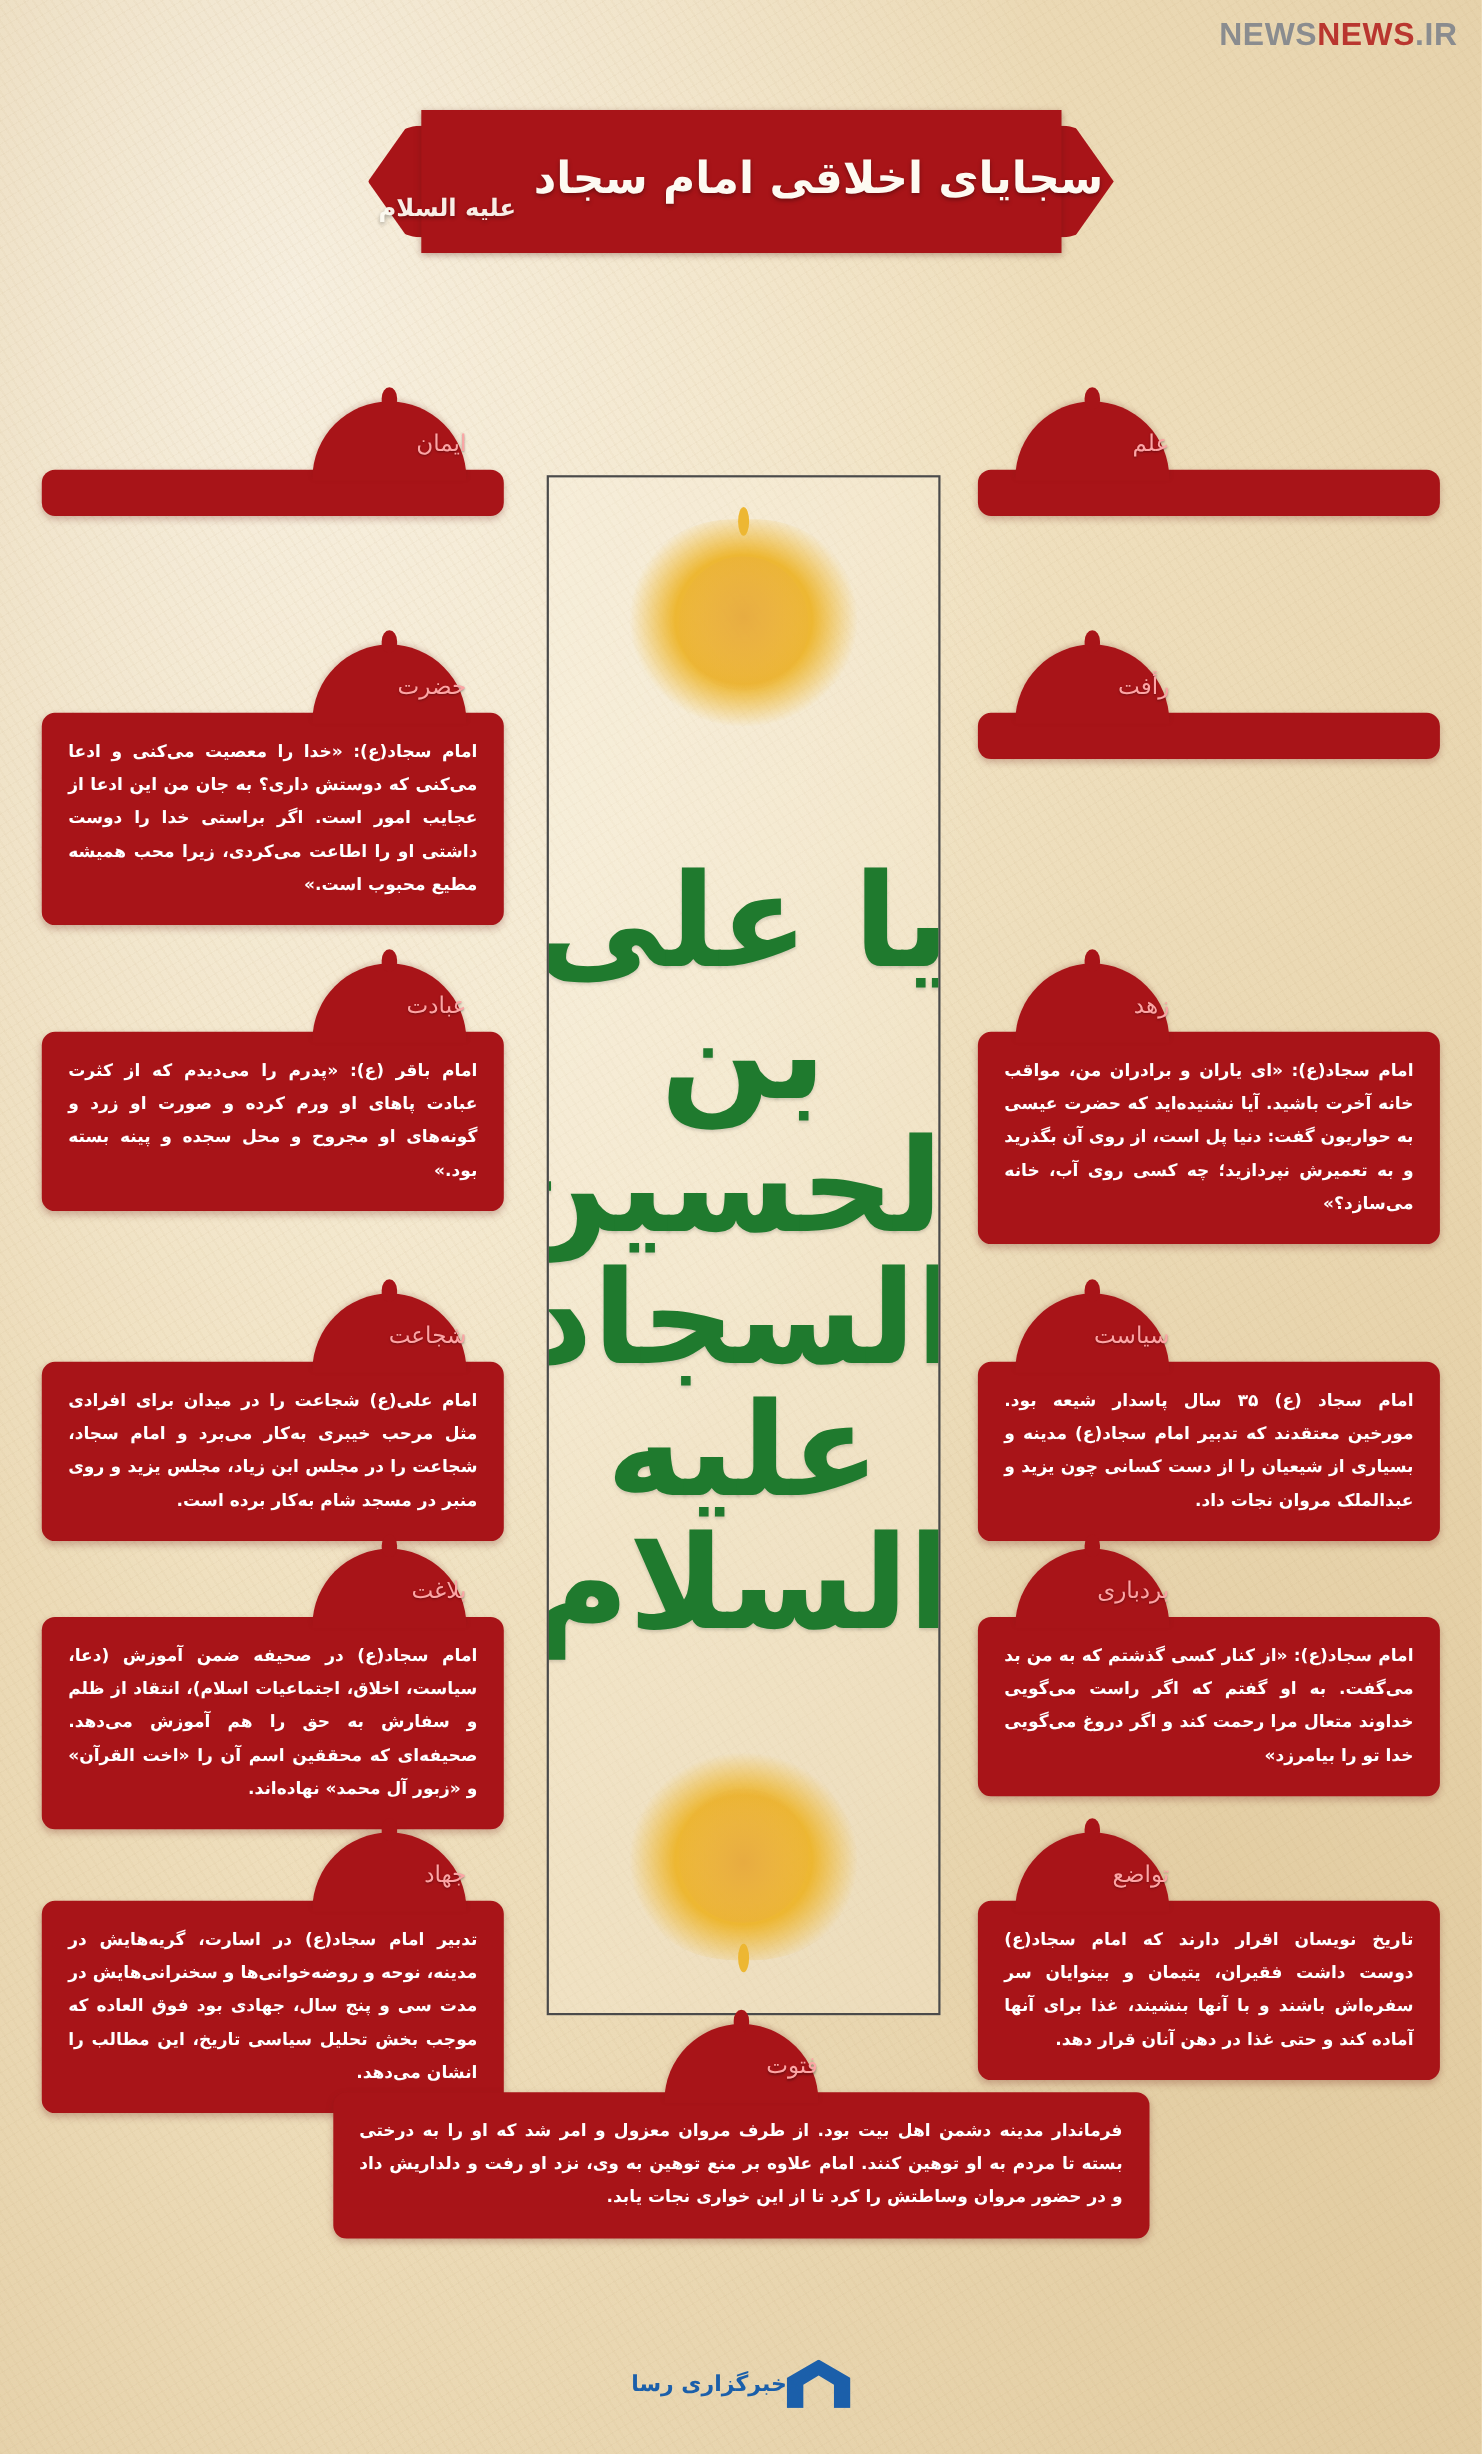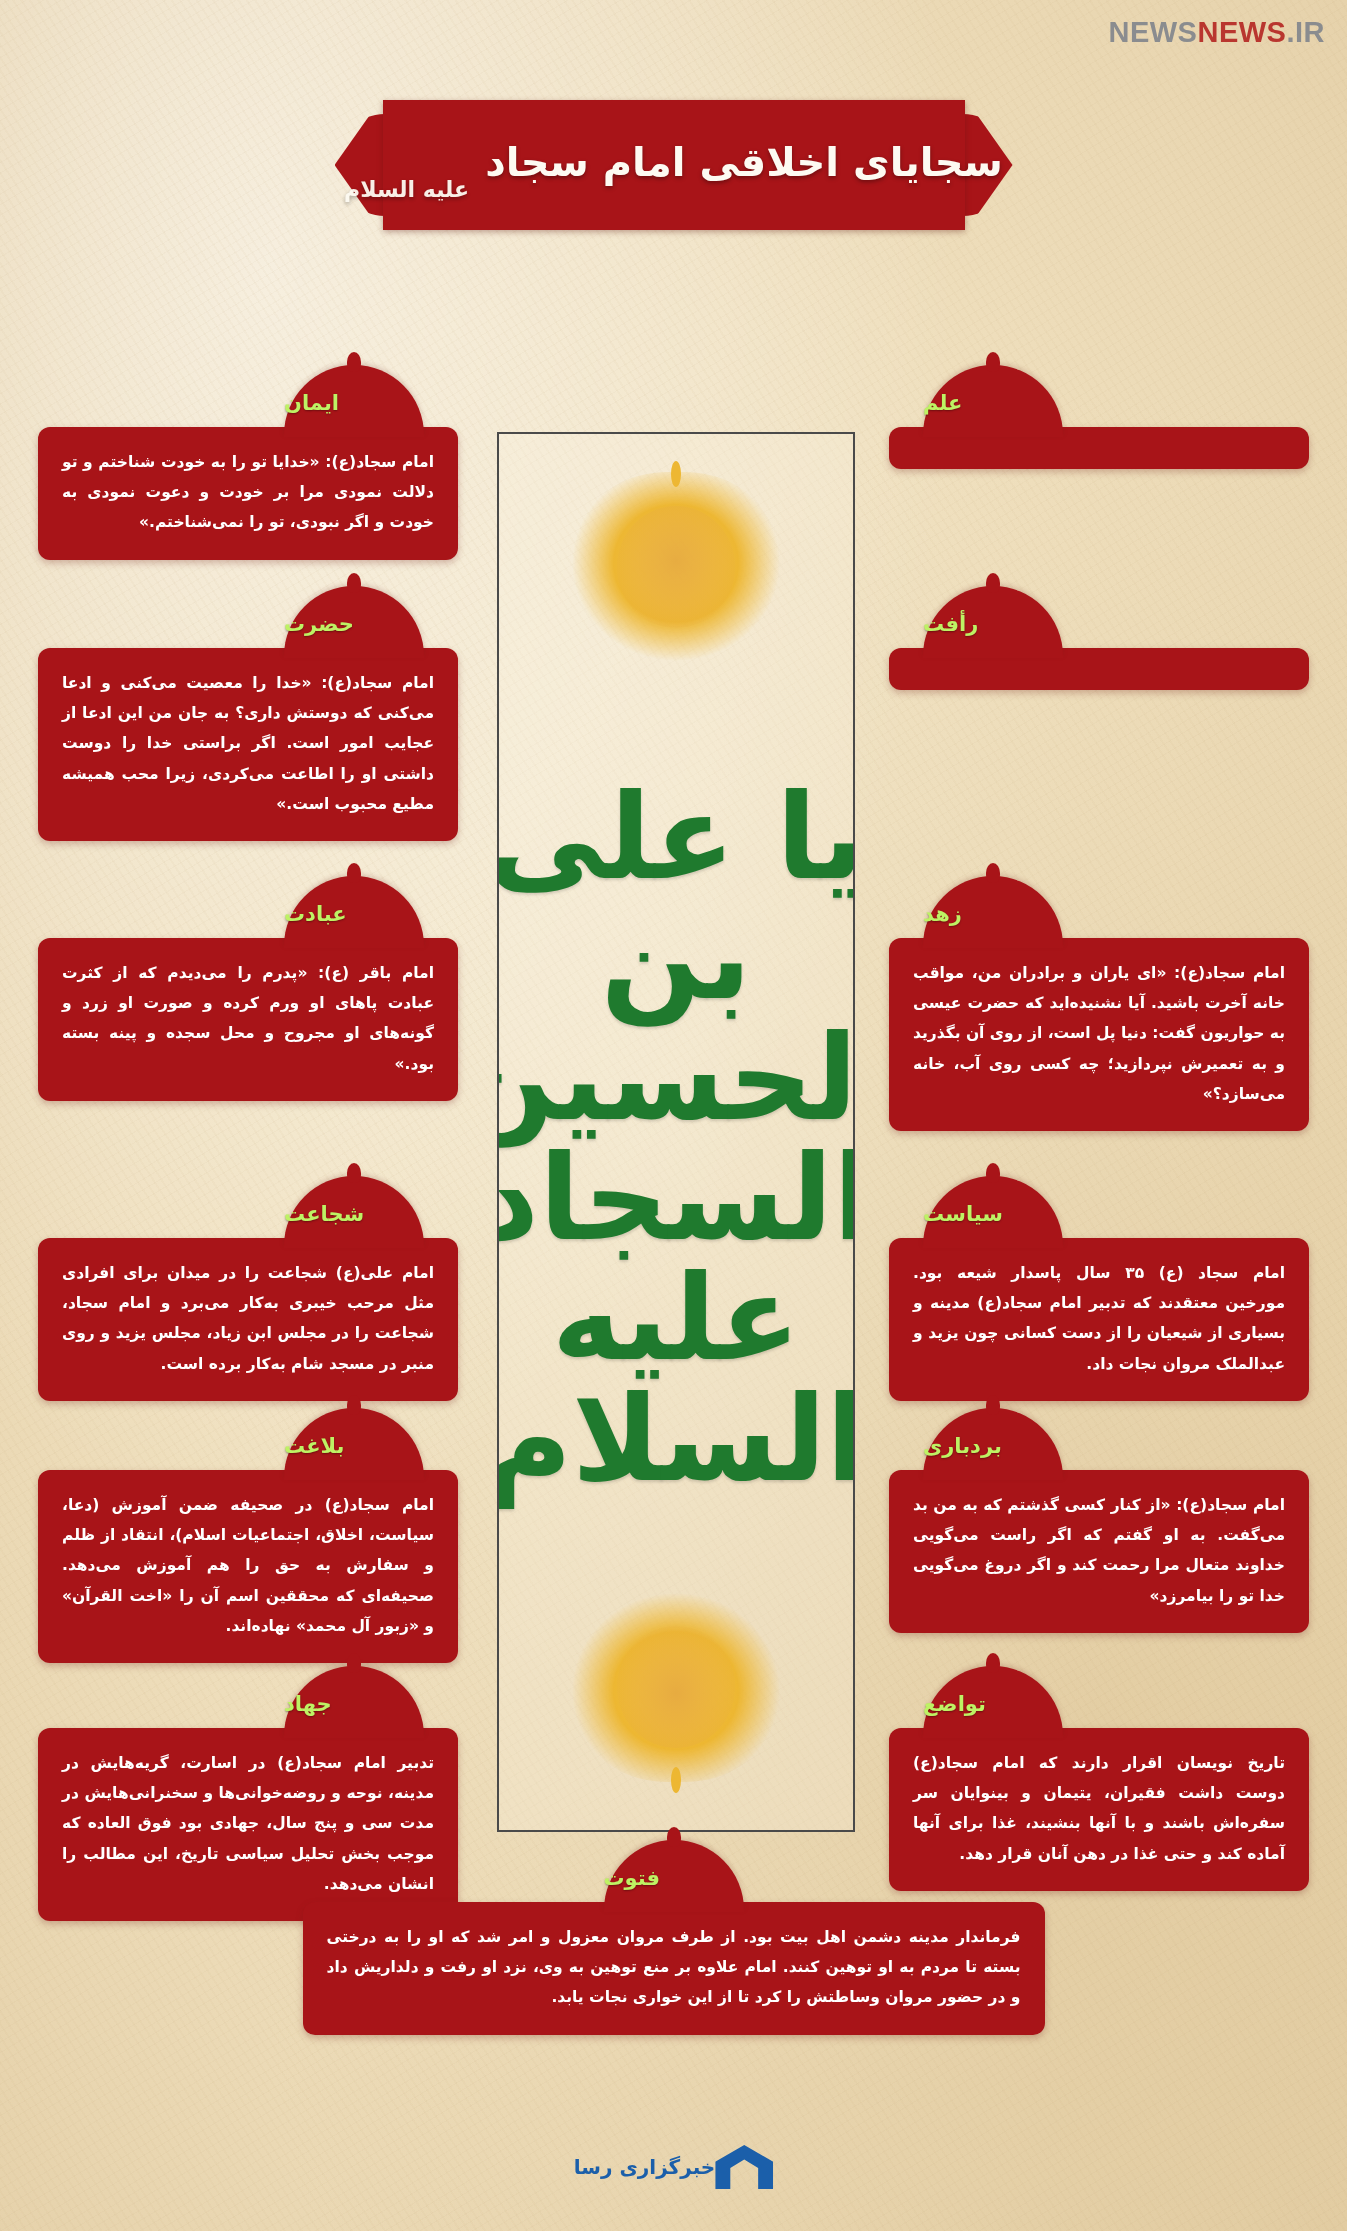--- a/index.html
+++ b/index.html
@@ -144,23 +144,23 @@
     position: absolute; left: 50%; top: -13px;
     transform: translateX(-50%);
     width: 14px; height: 20px;
     background: #a81418;
     border-radius: 50% 50% 40% 40%;
   }
   .card.left  .card-dome { right: 34px; }
   .card.right .card-dome { left: 34px; }
   .card-title {
     position: absolute; top: -44px;
-    width: 140px; text-align: left;
-    font-size: 21px; font-weight: bold;
-    color: #bef264;
+    width: 140px; text-align: right;
+    font-size: 21px; font-weight: normal;
+    color: #fca5a5;
     text-shadow: 0 1px 2px rgba(0,0,0,0.35);
     z-index: 3;
   }
   .card.left  .card-title { right: 34px; }
   .card.right .card-title { left: 34px; }
 
   
   .card.wide {
     width: 742px; left: 50%; transform: translateX(-50%);
   }
@@ -209,21 +209,20 @@
 </div>
 
 <div class="card right" style="top: 427px;">
   <div class="card-dome"></div>
   <div class="card-title">علم</div>
 </div>
 
 <div class="card left" style="top: 427px;">
   <div class="card-dome"></div>
   <div class="card-title">ایمان</div>
-  <div class="card-text">امام سجاد(ع): «خدایا تو را به خودت شناختم و تو دلالت نمودی مرا بر خودت و دعوت نمودی به خودت و اگر نبودی، تو را نمی‌شناختم.»</div>
 </div>
 
 <div class="card right" style="top: 648px;">
   <div class="card-dome"></div>
   <div class="card-title">رأفت</div>
 </div>
 
 <div class="card left" style="top: 648px;">
   <div class="card-dome"></div>
   <div class="card-title">حضرت</div>

